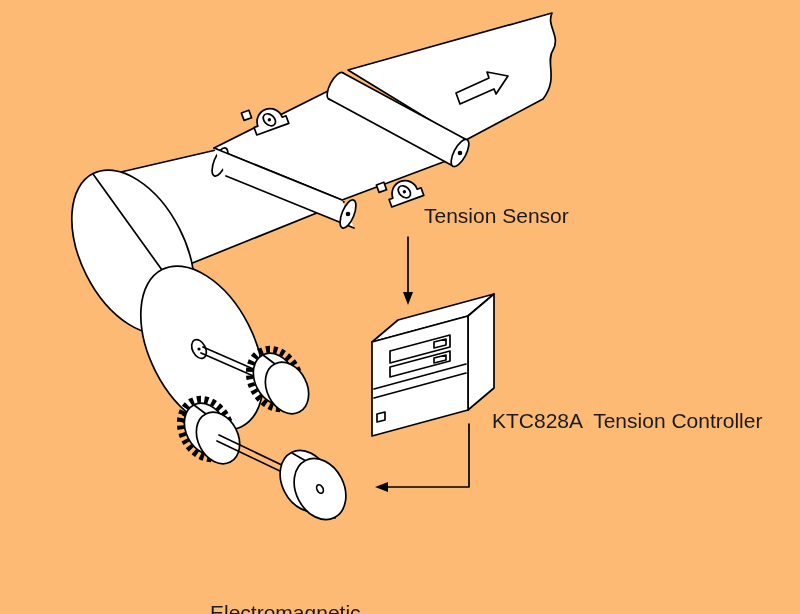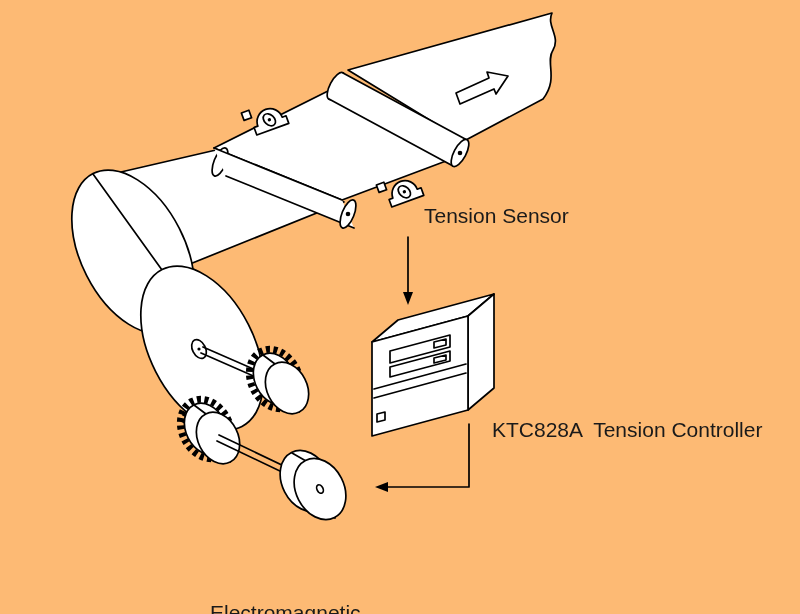--- a/index.html
+++ b/index.html
@@ -123,20 +123,20 @@
     <g>
       <path d="M469,424 L469,487 L388,487"></path>
       <path fill="#000" stroke="none" d="M375,487 L388,482 L388,492 Z"></path>
     </g>
 
   </g>
 </svg>
 
   <div class="label" style="left:424px; top:201px;">Tension Sensor</div>
 
-  <div class="label" style="left:492px; top:415px;">KTC828A  Tension Controller</div>
+  <div class="label" style="left:492px; top:406px;">KTC828A  Tension Controller</div>
 
   <div class="label" style="left:210px; top:540px;">
     <div>Electromagnetic</div>
     
   </div>
 
 </div>
 
 </body></html>

